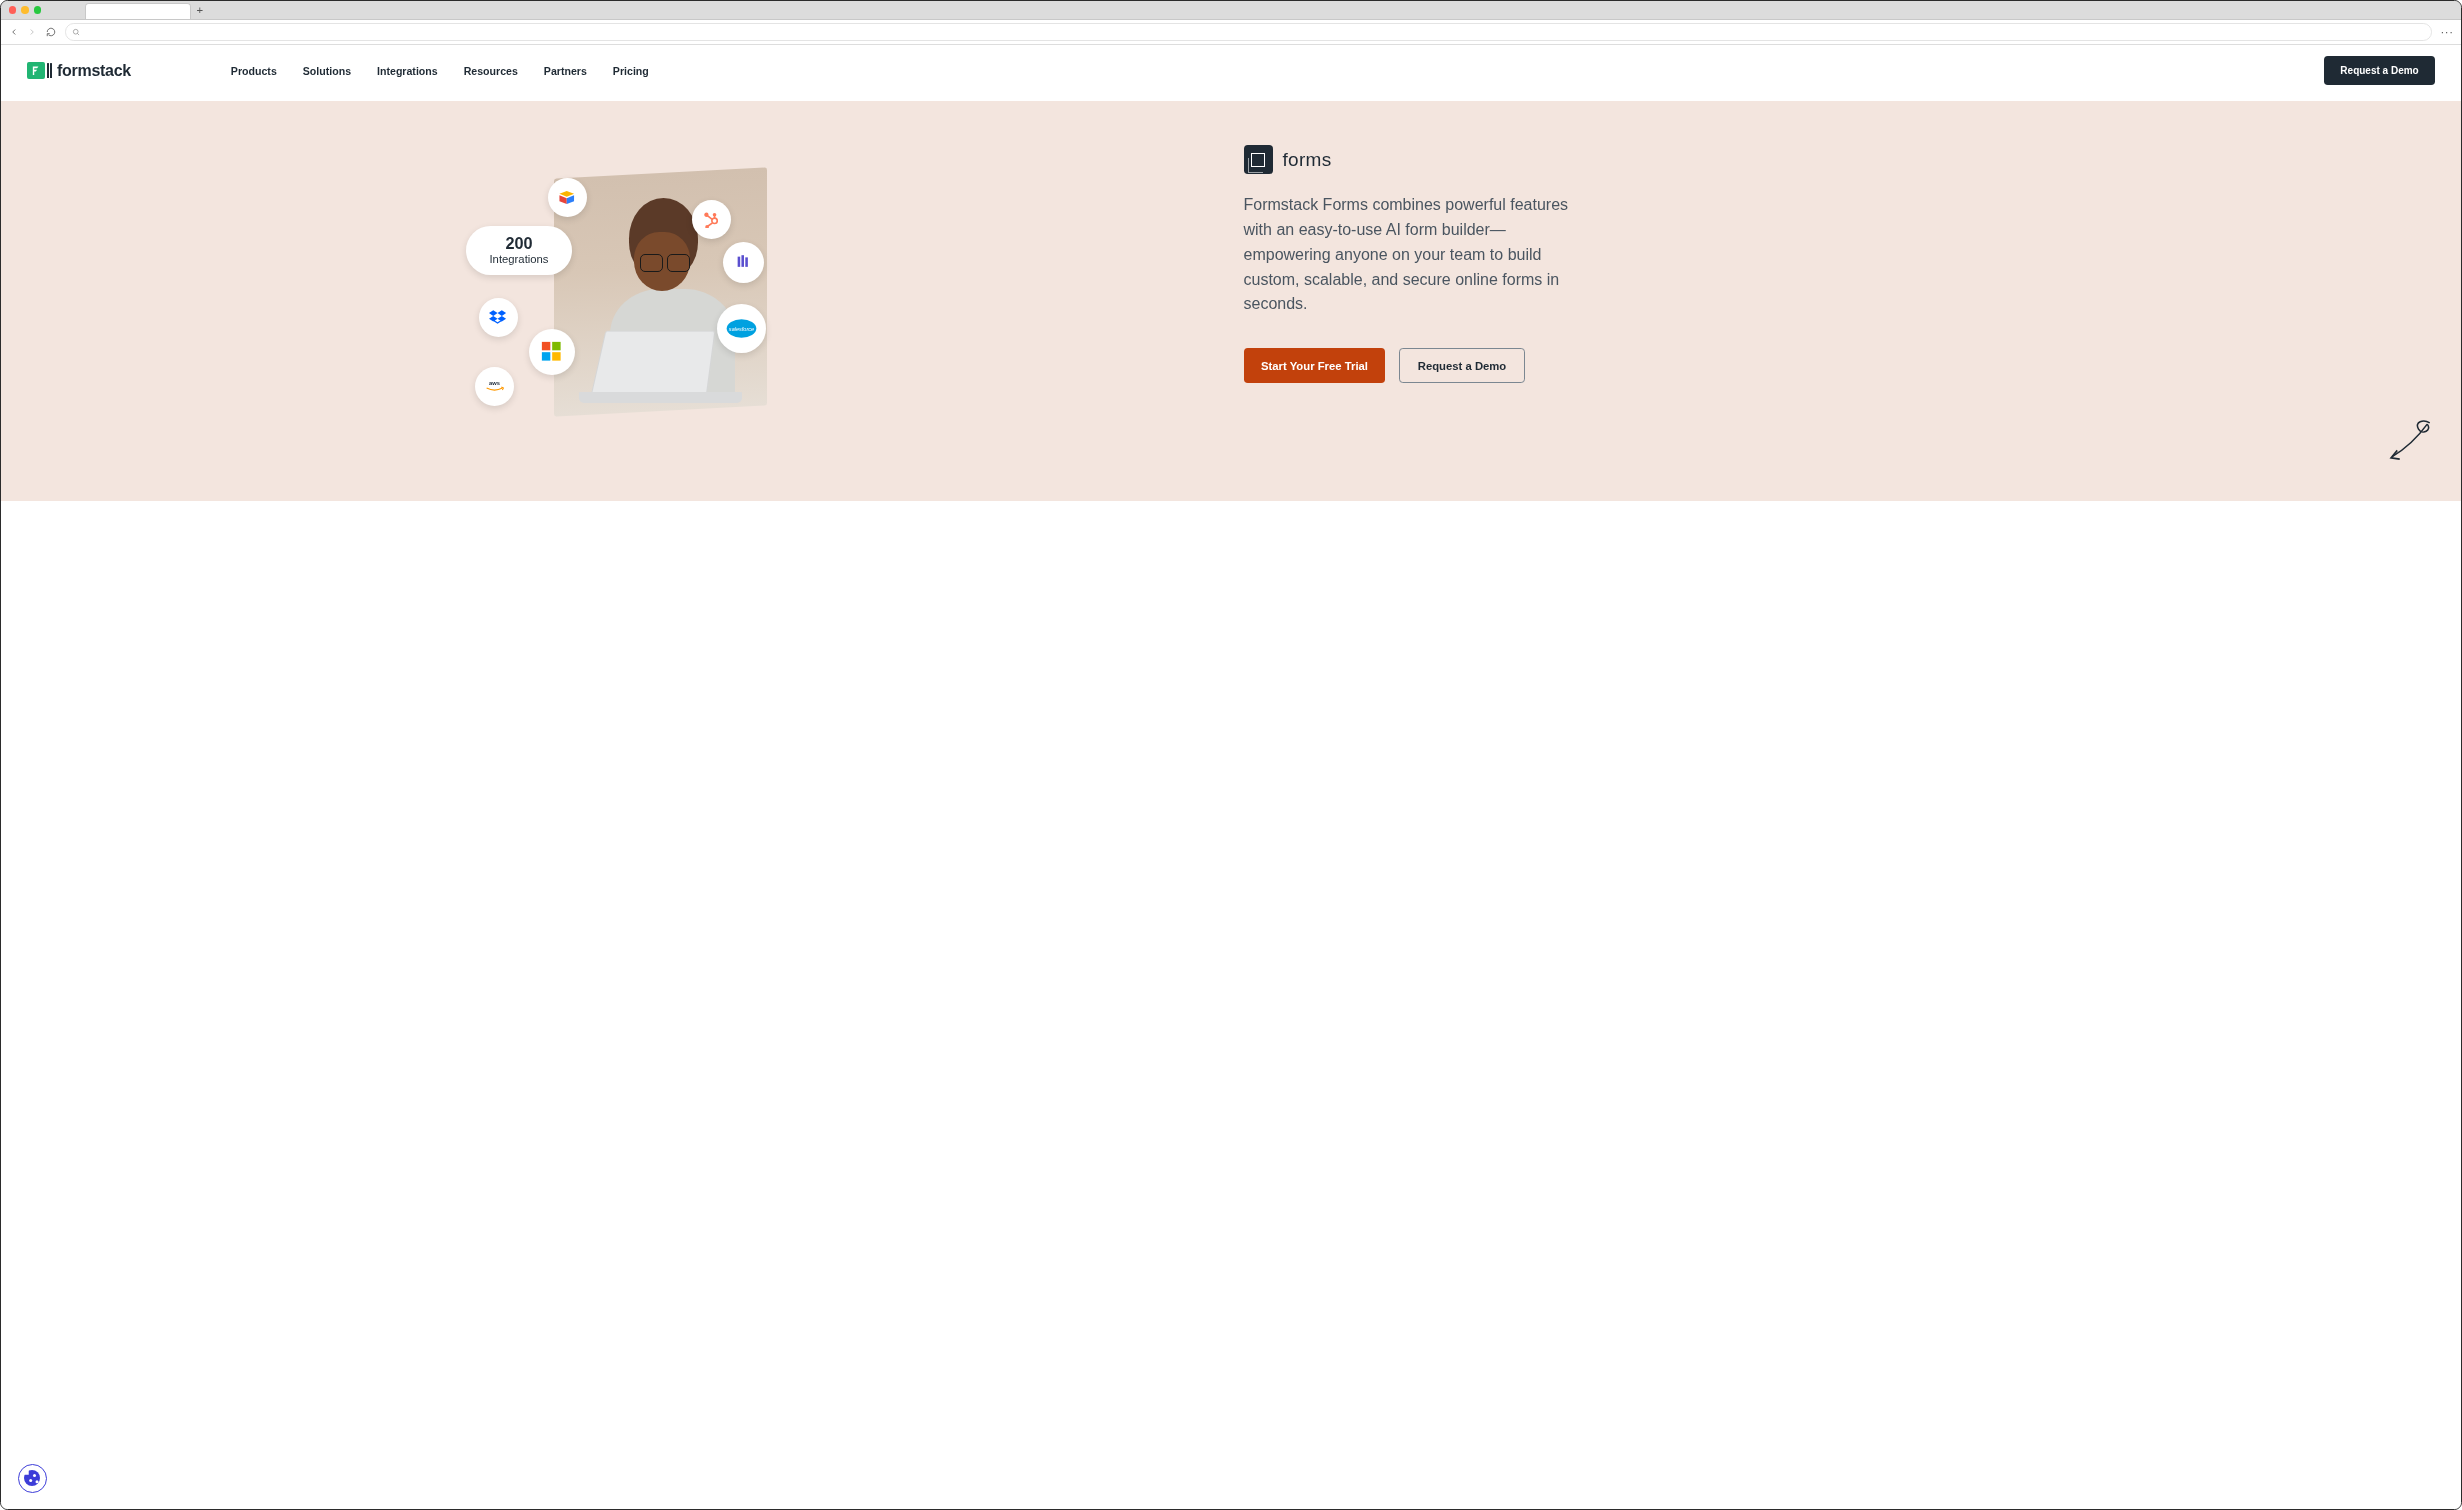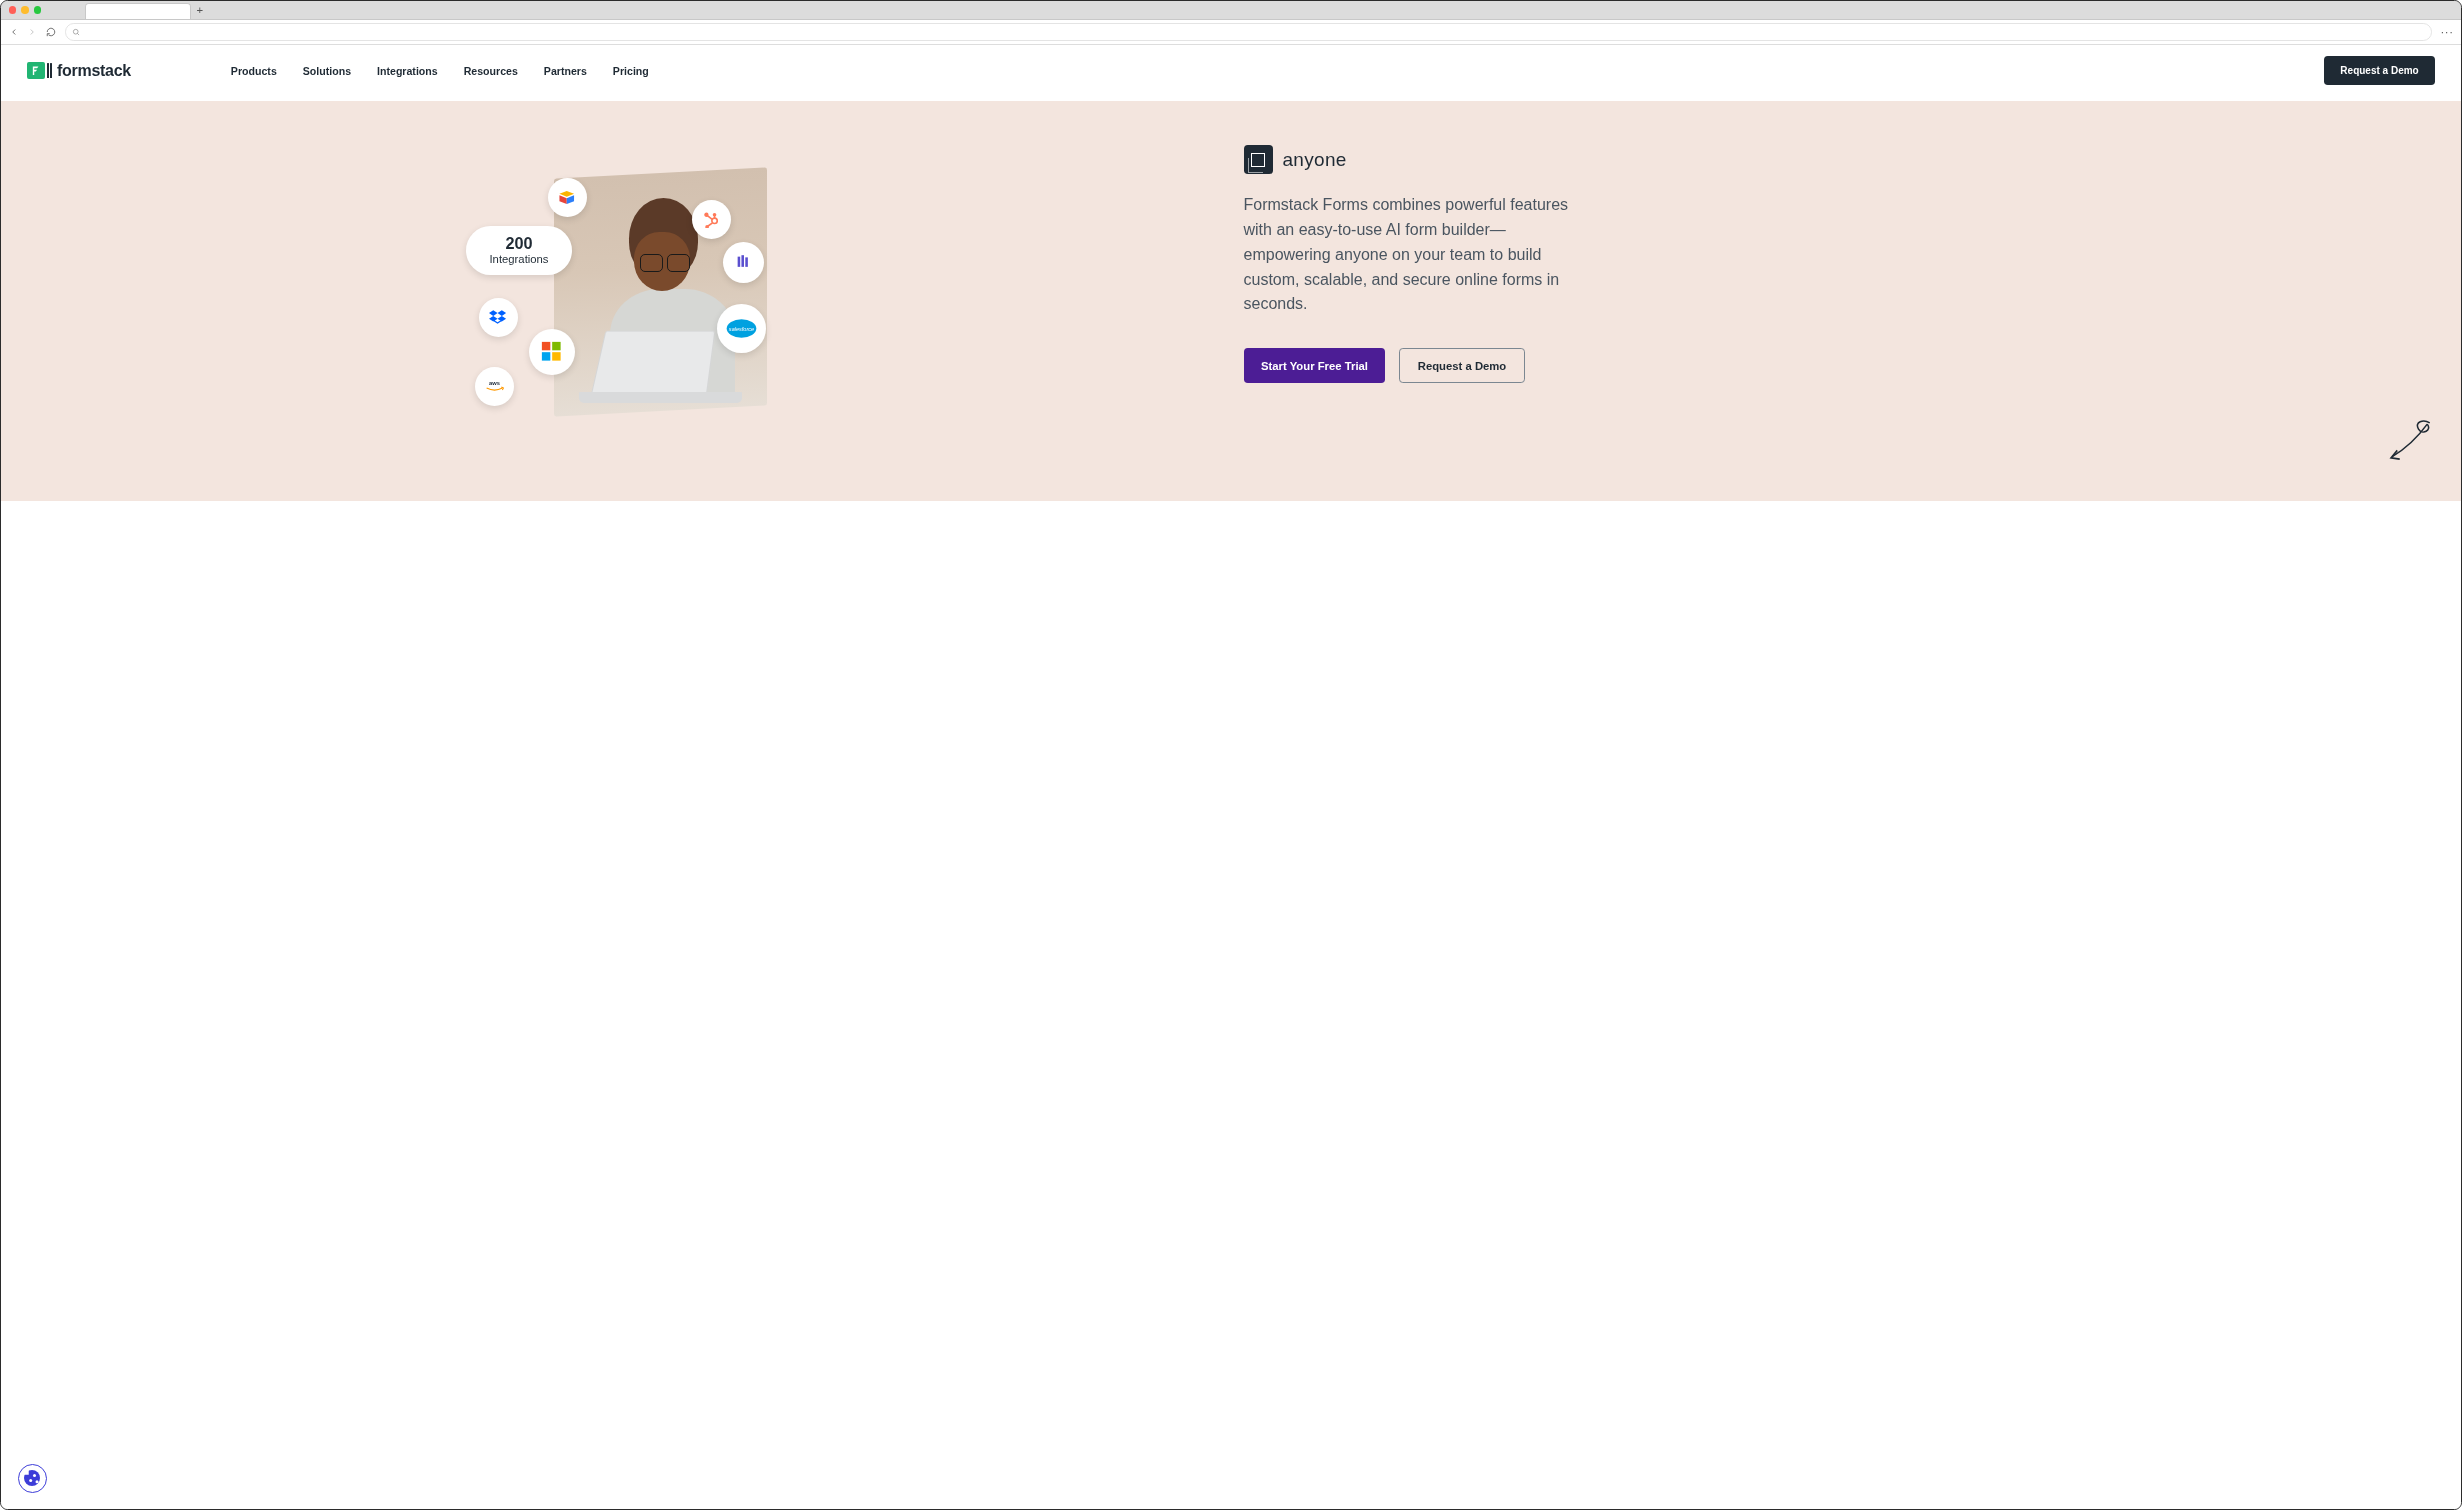--- a/index.html
+++ b/index.html
@@ -69,21 +69,21 @@
 
   .hero-right { width:50%; padding:0 50px 0 12.5px; }
   .product-tag { display:flex; align-items:center; gap:10px; margin-bottom:19px; }
   .product-mark { width:29px; height:29px; background:#1f2a34; border-radius:3.8px; display:flex; align-items:center; justify-content:center; }
   .product-mark-inner { width:13.8px; height:13.8px; border:1.9px solid #fff; position:relative; }
   .product-mark-inner::after { content:""; position:absolute; width:13.8px; height:13.8px; border-left:1.9px solid #9aa0a5; border-bottom:1.9px solid #9aa0a5; left:-4.4px; top:4.4px; }
   .product-name { font-size:19px; color:#1f2a34; font-weight:400; letter-spacing:0.3px;}
   .hero-title { font-size:39px; line-height:1.12; font-weight:400; color:#1f2a34; margin-bottom:29px; letter-spacing:-0.3px;}
   .hero-desc { font-size:16px; line-height:1.55; color:#4a5560; max-width:338px; margin-bottom:31px; }
   .hero-ctas { display:flex; gap:13.8px; align-items:center; }
-  .btn-primary { background:#4c1d95; color:#fff; font-weight:700; font-size:11.3px; padding:11.3px 17.5px; border-radius:3.8px; cursor:pointer;}
+  .btn-primary { background:#c2410c; color:#fff; font-weight:700; font-size:11.3px; padding:11.3px 17.5px; border-radius:3.8px; cursor:pointer;}
   .btn-secondary { border:0.9px solid #7b8791; color:#1f2a34; font-weight:700; font-size:11.3px; padding:10.6px 17.5px; border-radius:3.8px; cursor:pointer; background:transparent;}
 
   .arrow-doodle { position:absolute; right:25px; bottom:38px; width:50px; height:44px; }
 
   
   .cookie-btn { position:fixed; left:17.5px; bottom:17.5px; width:29px; height:29px; border:1.3px solid #3d3dd8; border-radius:50%; background:#fff; display:flex; align-items:center; justify-content:center; }
   .cookie-shape { width:16.3px; height:16.3px; background:#3d3dd8; border-radius:50%; clip-path: polygon(30% 0, 100% 0, 100% 100%, 0 100%, 0 30%, 30% 30%); position:relative;}
   .cookie-shape::before { content:""; position:absolute; width:3.1px; height:3.1px; background:#fff; border-radius:50%; top:3.8px; right:3.8px; box-shadow: -3.8px 5px 0 #fff, 2.5px 6.3px 0 #fff; }
 </style>
 </head>
@@ -224,21 +224,21 @@
               </svg>
           </div>
         </div>
       </div>
 
       <div class="hero-right">
         <div class="product-tag">
           <div class="product-mark">
               <div class="product-mark-inner"></div>
             </div>
-          <span class="product-name">anyone</span>
+          <span class="product-name">forms</span>
         </div>
         <p class="hero-desc">Formstack Forms combines powerful features with an easy-to-use AI form builder—empowering anyone on your team to build custom, scalable, and secure online forms in seconds.</p>
         <div class="hero-ctas">
           <div class="btn-primary">Start Your Free Trial</div>
           <div class="btn-secondary">Request a Demo</div>
         </div>
       </div>
 
       <svg class="arrow-doodle" viewBox="0 0 80 70" fill="none" stroke="#1f2a34" stroke-width="2.5">
         <path d="M70 6 C 60 0, 45 4, 52 16 C 58 26, 74 18, 66 8 M66 8 C 50 30, 30 48, 10 60"></path>

